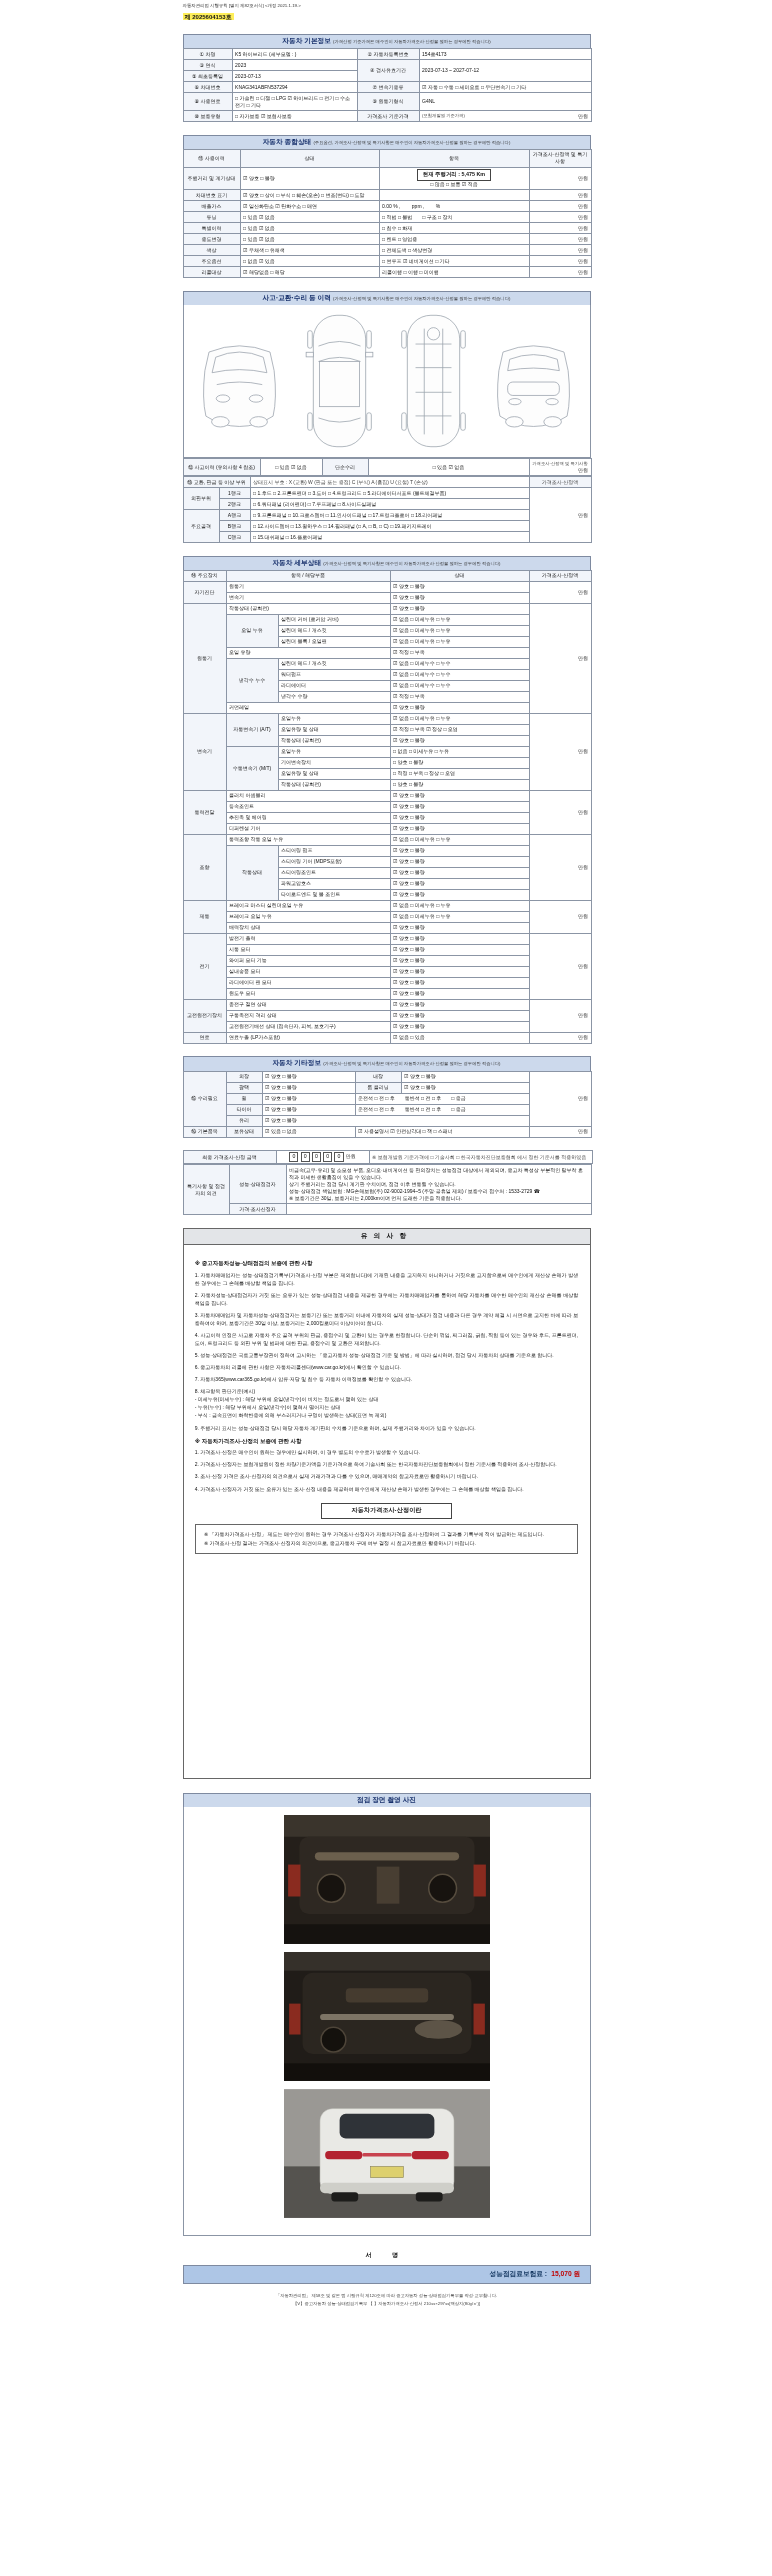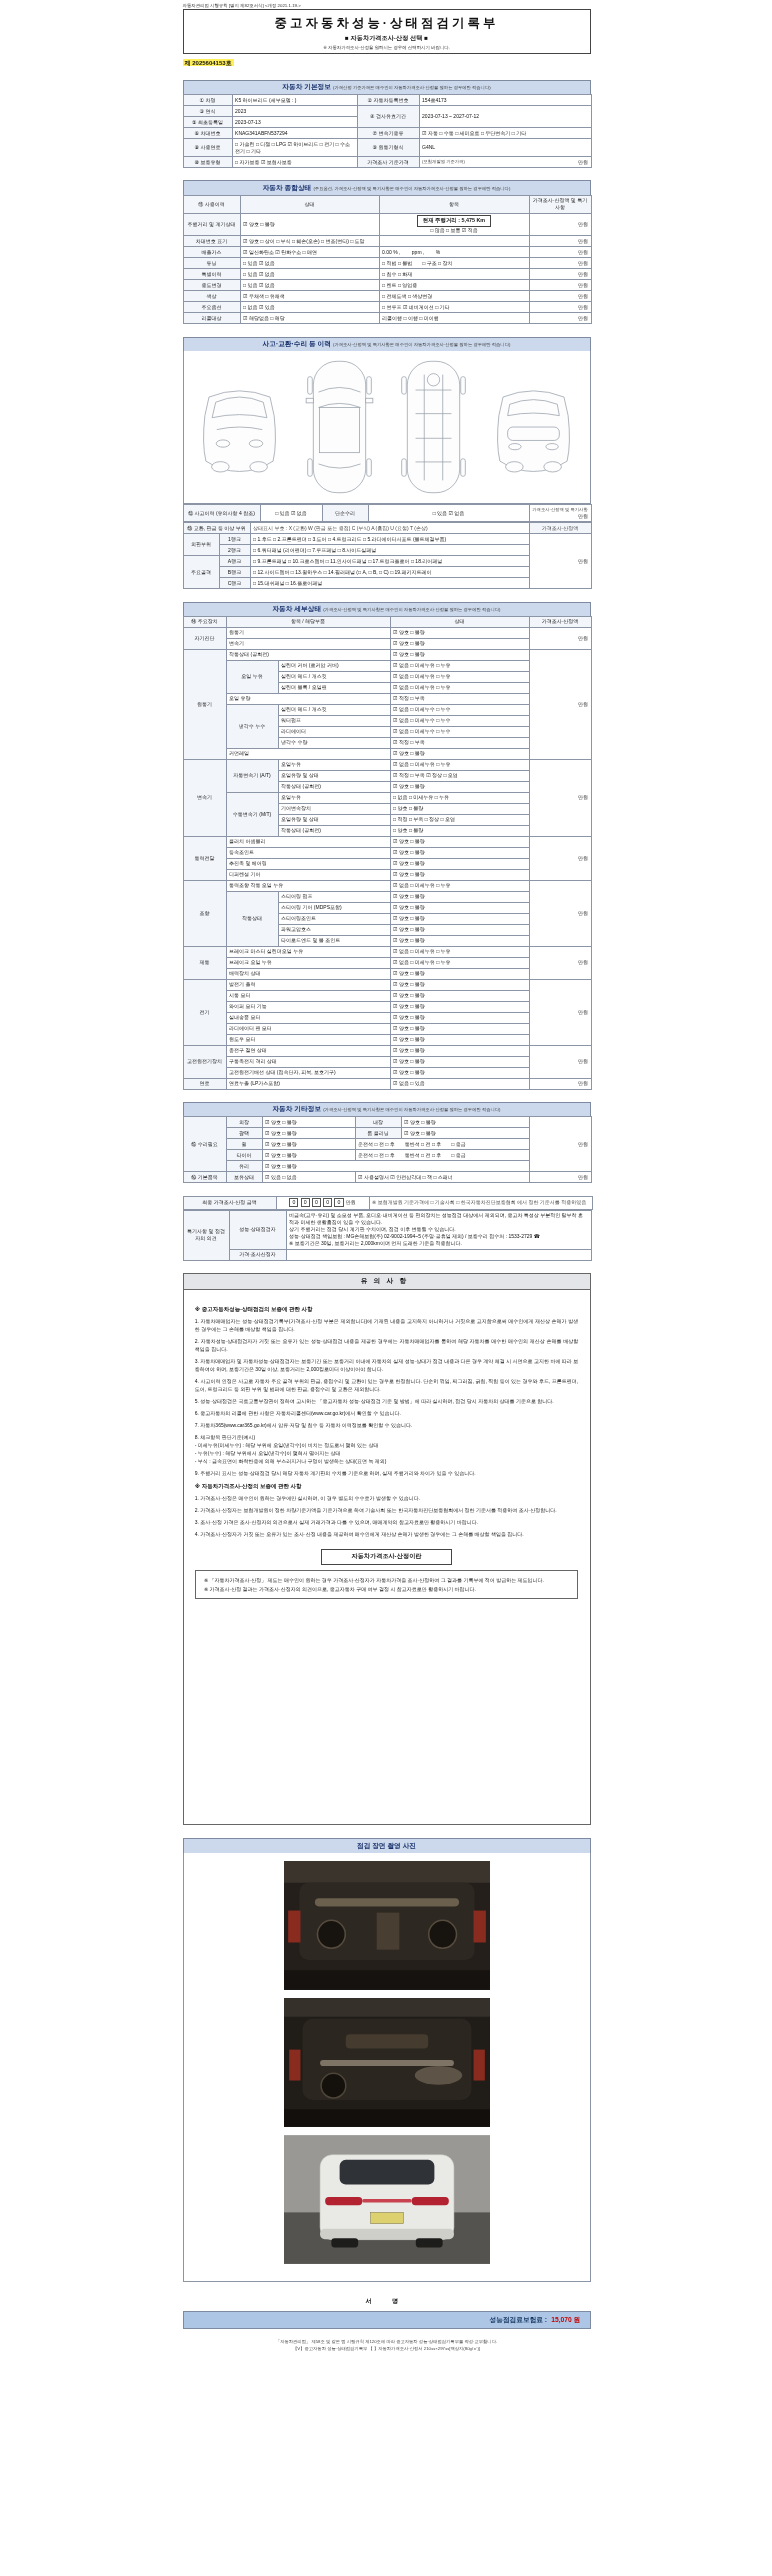--- a/index.html
+++ b/index.html
@@ -42,25 +42,20 @@
   .basiscell{display:flex;justify-content:space-between;align-items:center;}
   svg.diag{stroke:#9aa2ac;fill:#fdfdfd;stroke-width:1.5;}
 </style>
 </head>
 <body>
 
 <div class="page">
 
   <div class="formref">자동차관리법 시행규칙 [별지 제82호서식] &lt;개정 2021.1.19.&gt;</div>
 
-  <div class="titlebox">
-    <div class="title">중고자동차성능·상태점검기록부</div>
-    <div class="subtitle">■ 자동차가격조사·산정 선택 ■</div>
-    <div class="subnote">※ 자동차가격조사·산정을 원하시는 경우에 선택하시기 바랍니다.</div>
-  </div>
 
   <div class="docno"><span class="hl">제 2025604153호</span></div>
 
   <div class="sec">
     <div class="sec-hd"><span>자동차 기본정보</span><small>(가격산정 기준가격은 매수인이 자동차가격조사·산정을 원하는 경우에만 적습니다)</small></div>
     <table class="t">
       <colgroup>
           <col style="width:49px">
           <col style="width:125px">
           <col style="width:62px">

